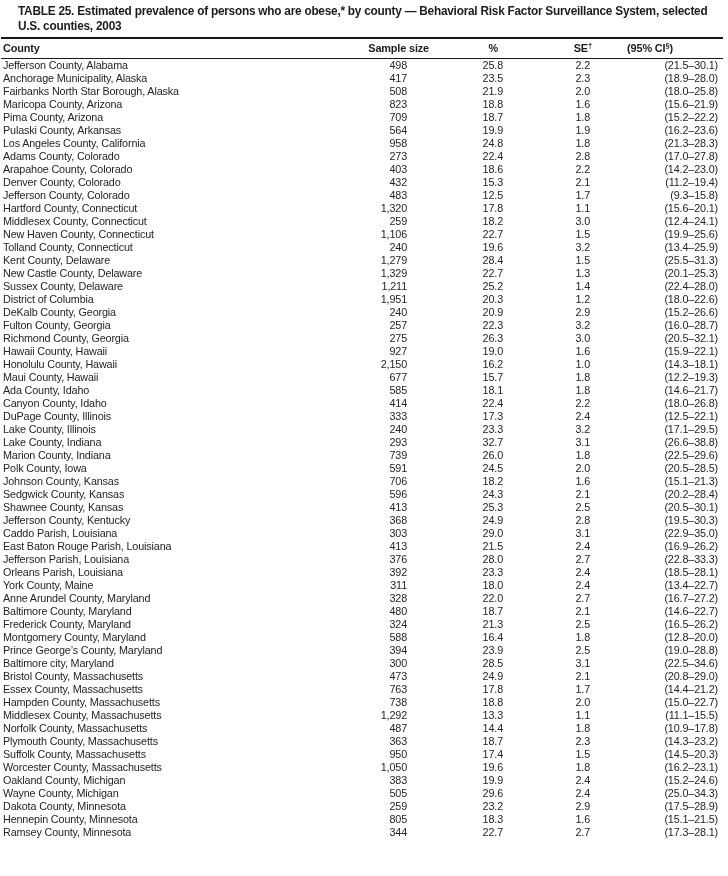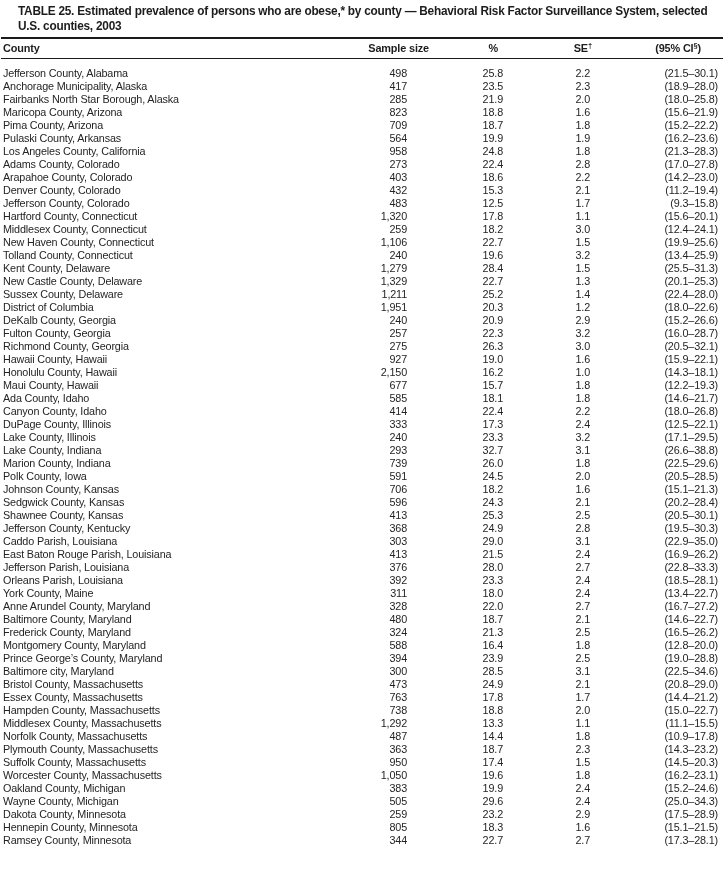--- a/index.html
+++ b/index.html
@@ -56,40 +56,40 @@
     font-size: 10.9px;
     letter-spacing: -0.15px;
     padding: 3px 0 4px 0;
     white-space: nowrap;
     color: #1c1c1c;
   }
   th.county { text-align: left; padding-left: 2px; }
   th.sample { text-align: right; padding-right: 6px; }
   th.pct    { text-align: right; padding-right: 12px; }
   th.se     { text-align: right; padding-right: 7px; }
-  th.ci     { text-align: right; padding-right: 22px; }
+  th.ci     { padding-right: 22px; }
   th sup {
     font-size: 7.5px;
     line-height: 0;
     vertical-align: 4px;
   }
   td {
     font-size: 10.8px;
     line-height: 13px;
     letter-spacing: -0.15px;
     padding: 0;
     white-space: nowrap;
     color: #242424;
   }
   td.county { text-align: left; padding-left: 2px; }
   td.sample { text-align: right; padding-right: 28px; }
   td.pct    { text-align: right; padding-right: 7px; }
   td.se     { text-align: right; padding-right: 9px; }
   td.ci     { text-align: right; padding-right: 5px; }
-  tbody tr:first-child td { padding-top: 8px; }
+  tbody tr:first-child td { padding-top: 0; }
 </style>
 </head>
 <body>
 
 <div class="page">
   <div class="title-block">
     <div class="title-line">TABLE 25. Estimated prevalence of persons who are obese,* by county — Behavioral Risk Factor Surveillance System, selected</div>
     <div class="title-line">U.S. counties, 2003</div>
   </div>
 
@@ -120,21 +120,21 @@
         </tr>
         <tr>
           <td class="county">Anchorage Municipality, Alaska</td>
           <td class="sample">417</td>
           <td class="pct">23.5</td>
           <td class="se">2.3</td>
           <td class="ci">(18.9–28.0)</td>
         </tr>
         <tr>
           <td class="county">Fairbanks North Star Borough, Alaska</td>
-          <td class="sample">285</td>
+          <td class="sample">508</td>
           <td class="pct">21.9</td>
           <td class="se">2.0</td>
           <td class="ci">(18.0–25.8)</td>
         </tr>
         <tr>
           <td class="county">Maricopa County, Arizona</td>
           <td class="sample">823</td>
           <td class="pct">18.8</td>
           <td class="se">1.6</td>
           <td class="ci">(15.6–21.9)</td>

